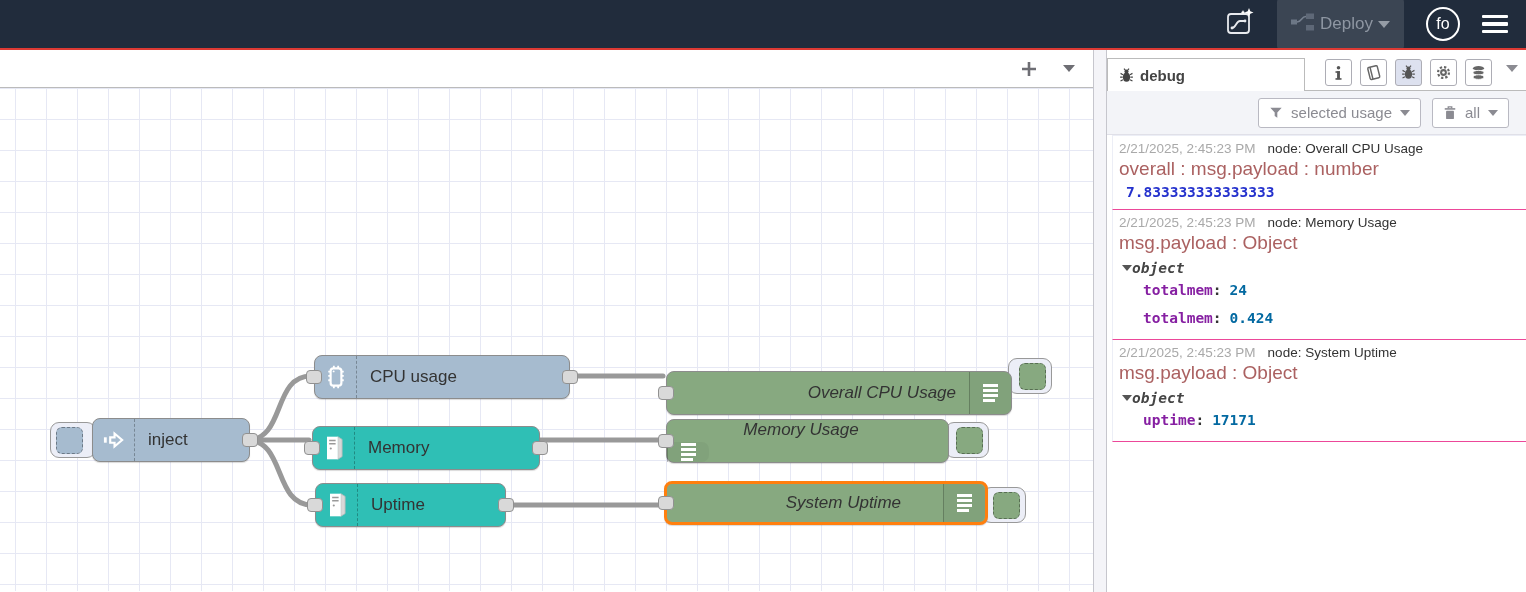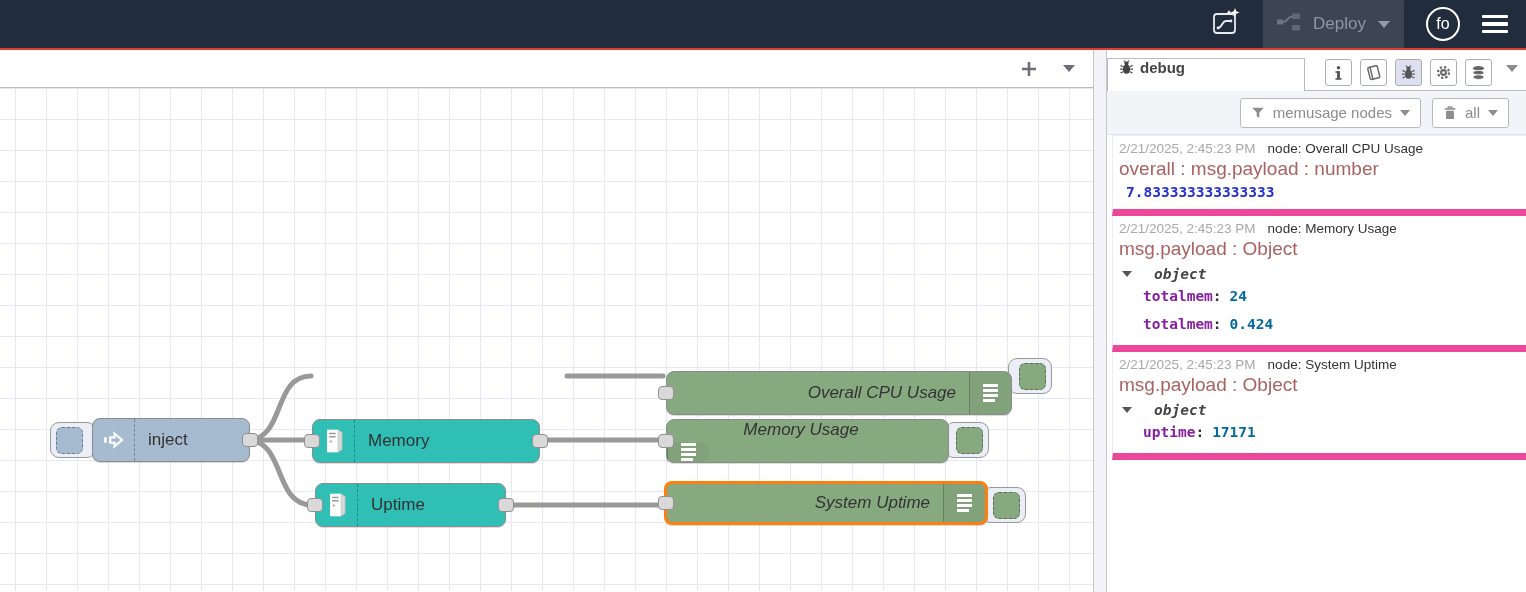--- a/index.html
+++ b/index.html
@@ -3,21 +3,21 @@
 <meta charset="utf-8">
 <style>
   * { margin:0; padding:0; box-sizing:border-box; }
   html,body { width:1526px; height:592px; overflow:hidden; font-family:"Liberation Sans", sans-serif; background:#fff; }
   .app { position:relative; width:1526px; height:592px; }
 
   
   .header { position:absolute; left:0; top:0; width:100%; height:48px; background:#212c3c; display:flex; align-items:center; }
   .header-right { margin-left:auto; display:flex; align-items:center; gap:22px; padding-right:18px; }
   .hdr-iconbtn { width:30px; height:30px; display:flex; align-items:center; justify-content:center; cursor:pointer; }
-  .deploy-btn { height:50px; background:#3b4553; border-radius:3px; display:flex; align-items:center; gap:12px; padding:0 14px; cursor:default; }
+  .deploy-btn { height:50px; background:#3b4553; border-radius:3px; display:flex; align-items:center; gap:5px; padding:0 14px; cursor:default; }
   .deploy-label { color:#8e96a2; font-size:17px; }
   .caret { width:0; height:0; border-left:6px solid transparent; border-right:6px solid transparent; border-top:7px solid #959ca6; }
   .avatar { width:34px; height:34px; border:2px solid #fff; border-radius:50%; color:#fff; font-size:16px; display:flex; align-items:center; justify-content:center; cursor:pointer; }
   .burger { display:flex; flex-direction:column; gap:4px; cursor:pointer; }
   .burger span { display:block; width:26px; height:3.5px; background:#fff; border-radius:1px; }
   .red-line { position:absolute; left:0; top:48px; width:100%; height:2px; background:#dd3a34; }
 
   
   .main { position:absolute; left:0; top:50px; width:100%; height:542px; display:flex; }
   .workspace { position:relative; width:1093px; height:100%; background:#fff; }
@@ -25,62 +25,62 @@
   .tab-action { width:24px; height:24px; display:flex; align-items:center; justify-content:center; cursor:pointer; }
   .caret-gray { width:0; height:0; border-left:6px solid transparent; border-right:6px solid transparent; border-top:7px solid #6e6e74; }
 
   .canvas { position:relative; width:1093px; height:503px; background-color:#fff;
     background-image:linear-gradient(to right,#e6e8f4 1px,transparent 1px),linear-gradient(to bottom,#e6e8f4 1px,transparent 1px);
     background-size:31px 31px; background-position:15px 0; overflow:hidden; }
   .wires { position:absolute; left:0; top:0; z-index:1; }
 
   
   .node { position:absolute; height:44px; border:1px solid #8c8c8c; border-radius:8px; display:flex; align-items:center; z-index:2; cursor:pointer; box-shadow:0 1px 1px rgba(0,0,0,0.15); }
-  .node.selected { border:3px solid #ff7f0e; }
+  .node.selected { border:3px solid #ff7f0e;gap:29px; }
   .node-label { flex:1; font-size:17px; color:#333; white-space:nowrap; }
   .node .label-left { text-align:left; padding-left:13px; }
   .node .label-right { text-align:right; padding-right:13px; font-style:italic; }
   .node-iconbox { width:42px; align-self:stretch; display:flex; align-items:center; justify-content:center; }
   .iconbox-left { border-right:1px dashed rgba(0,0,0,0.28); }
   .iconbox-right { border-left:1px solid rgba(0,0,0,0.22); background:rgba(0,0,0,0.04); border-radius:0 7px 7px 0; }
   .port { position:absolute; width:16px; height:14px; background:#d9d9d9; border:1px solid #919191; border-radius:4px; top:50%; transform:translateY(-50%); z-index:3; cursor:crosshair; }
   .port.in { left:-9px; } .port.out { right:-9px; }
   .toggle-btn { position:absolute; height:36px; background:#eceef7; border:1px solid #999; border-radius:9px; z-index:1; display:flex; align-items:center; cursor:pointer; }
   .toggle-inner { width:27px; height:27px; border-radius:6px; border:1px dashed rgba(0,0,0,0.35); }
   .node-inject-bg { background:#a6bbcf; }
   .node-os-bg { background:#2fbfb5; }
   .node-debug-bg { background:#87a980; }
 
   
   .splitter { width:14px; height:100%; background:#f4f4f8; border-left:1px solid #c6c6cd; border-right:1px solid #c6c6cd; cursor:col-resize; }
 
   
   .sidebar { position:relative; width:419px; height:100%; background:#fff; display:flex; flex-direction:column; }
   .sb-tabbar { height:41px; display:flex; align-items:flex-end; border-bottom:1px solid #bbb; padding-top:8px; }
-  .sb-tab { width:198px; height:33px; background:#fff; border:1px solid #bbb; border-bottom:none; display:flex; align-items:flex-start; gap:5px; padding-left:10px; position:relative; z-index:2; margin-bottom:-1px; cursor:pointer; }
+  .sb-tab { width:198px; height:33px; background:#fff; border:1px solid #bbb; border-bottom:none; display:flex; align-items:center; gap:5px; padding-left:10px; position:relative; z-index:2; margin-bottom:-1px; cursor:pointer; }
   .sb-tab-label { font-size:15px; font-weight:bold; color:#444; }
   .sb-btns { margin-left:auto; display:flex; align-items:center; gap:8px; padding-right:8px; padding-bottom:4px; }
   .sb-iconbtn { width:27px; height:27px; border:1px solid #adadb5; border-radius:3px; background:#fff; display:flex; align-items:center; justify-content:center; cursor:pointer; }
   .sb-iconbtn.active { background:#dde1ef; }
   .sb-caret { margin-left:6px; margin-bottom:8px; cursor:pointer; }
 
   .debug-toolbar { height:44px; background:#f3f4f8; border-bottom:1px solid #e0e0e8; display:flex; align-items:center; justify-content:flex-end; gap:11px; padding-right:17px; }
   .tb-btn { height:30px; background:#fff; border:1px solid #b9b9c2; border-radius:3px; color:#8b8b92; font-size:15px; display:flex; align-items:center; gap:8px; padding:0 10px; cursor:pointer; }
   .tb-caret { width:0; height:0; border-left:5px solid transparent; border-right:5px solid transparent; border-top:6px solid #8b8b92; }
 
   .debug-messages { flex:1; overflow:hidden; background:#fff; padding-left:5px; }
-  .msg { border-bottom:7px solid #ec4899; border-left:1px solid #eceef6; padding:5px 6px 7px 6px; background:#fff; }
+  .msg { border-bottom:1px solid #ec4899; border-left:1px solid #eceef6; padding:5px 6px 7px 6px; background:#fff; }
   .msg:first-child { border-top:1px solid #eceef6; }
   .msg-head { display:flex; gap:12px; font-size:13.5px; align-items:baseline; }
   .msg-ts { color:#a9a9a9; }
   .msg-src { color:#333; }
   .msg-meta { color:#ab6161; font-size:19px; margin-top:2px; }
   .mono { font-family:"DejaVu Sans Mono", monospace; }
   .msg-number { font-size:14.5px; color:#2431cd; font-weight:600; padding:4px 0 2px 7px; }
-  .obj-header { display:flex; align-items:center; gap:22px; margin-top:6px; padding-left:3px; }
+  .obj-header { display:flex; align-items:center; gap:0; margin-top:6px; padding-left:3px; }
   .obj-label { font-size:14.5px; color:#444; font-style:italic; font-weight:600; }
   .disc-caret { width:0; height:0; border-left:5px solid transparent; border-right:5px solid transparent; border-top:6px solid #555; cursor:pointer; }
   .prop-row { padding-left:24px; line-height:28px; font-size:14.5px; }
   .prop-key { color:#861fa2; font-weight:600; }
   .prop-colon { color:#333; font-weight:600; }
   .prop-val { color:#0369a1; font-weight:600; margin-left:8px; }
 </style>
 </head>
 <body>
 
@@ -158,22 +158,34 @@
           <div class="node-iconbox iconbox-left">
             <svg width="26" height="26" viewBox="0 0 24 24" fill="none">
               <path d="M4 9.5 V14.5" stroke="#fff" stroke-width="2.6"></path>
               <path d="M8.5 9.5 H12.5 V6 L19.5 12 L12.5 18 V14.5 H8.5 Z" stroke="#fff" stroke-width="2" fill="none"></path>
             </svg>
           </div>
           <span class="node-label label-left">inject</span>
           <div class="port out"></div>
         </div>
 
-
-        <div class="node node-os-bg" style="left:312px; top:331px; width:228px;">
+        <div class="node node-inject-bg" style="left:314px; top:267px; width:256px;">
+          <div class="node-iconbox iconbox-left">
+            <svg width="26" height="28" viewBox="0 0 24 26" fill="none">
+              <rect x="7" y="5" width="10" height="16" rx="2.5" stroke="#fff" stroke-width="2"></rect>
+              <path d="M4.8 8h2M4.8 12h2M4.8 16h2M17.2 8h2M17.2 12h2M17.2 16h2M10 2.6v2M14 2.6v2M10 21.4v2M14 21.4v2" stroke="#fff" stroke-width="1.7"></path>
+              <circle cx="9.8" cy="7.8" r="0.9" fill="#fff"></circle>
+            </svg>
+          </div>
+          <span class="node-label label-left">CPU usage</span>
+          <div class="port in"></div>
+          <div class="port out"></div>
+        </div>
+
+        <div class="node node-os-bg" style="left:312px; top:338px; width:228px;">
           <div class="node-iconbox iconbox-left">
             <svg width="26" height="28" viewBox="0 0 24 26" fill="none">
               <path d="M15.5 2.5 L19.5 5 V21 L15.5 23.5 Z" fill="#d8d8d8" stroke="#bbb" stroke-width="0.8"></path>
               <rect x="5.5" y="2.5" width="10" height="21" fill="#fff"></rect>
               <path d="M7.5 6 H13.5 M7.5 9 H13.5" stroke="#999" stroke-width="1.3"></path>
               <circle cx="9" cy="13.5" r="1" fill="#999"></circle>
             </svg>
           </div>
           <span class="node-label label-left">Memory</span>
           <div class="port in"></div>
@@ -296,21 +308,21 @@
           </div>
           <span class="caret-gray sb-caret" style="border-top-color:#8b8b92;"></span>
         </div>
       </div>
 
       <div class="debug-toolbar">
         <div class="tb-btn">
           <svg width="14" height="14" viewBox="0 0 16 16">
             <path d="M1.5 2 h13 l-5 5.5 v6 l-3 -2 v-4 z" fill="#8b8b92"></path>
           </svg>
-          <span>memusage nodes</span>
+          <span>selected usage</span>
           <span class="tb-caret"></span>
         </div>
         <div class="tb-btn">
           <svg width="14" height="15" viewBox="0 0 16 17">
             <rect x="2" y="3.5" width="12" height="1.8" fill="#8b8b92"></rect>
             <path d="M6 3.5 V2 h4 v1.5" stroke="#8b8b92" stroke-width="1.5" fill="none"></path>
             <rect x="3.5" y="6.5" width="9" height="9.5" rx="1" fill="#8b8b92"></rect>
           </svg>
           <span>all</span>
           <span class="tb-caret"></span>

